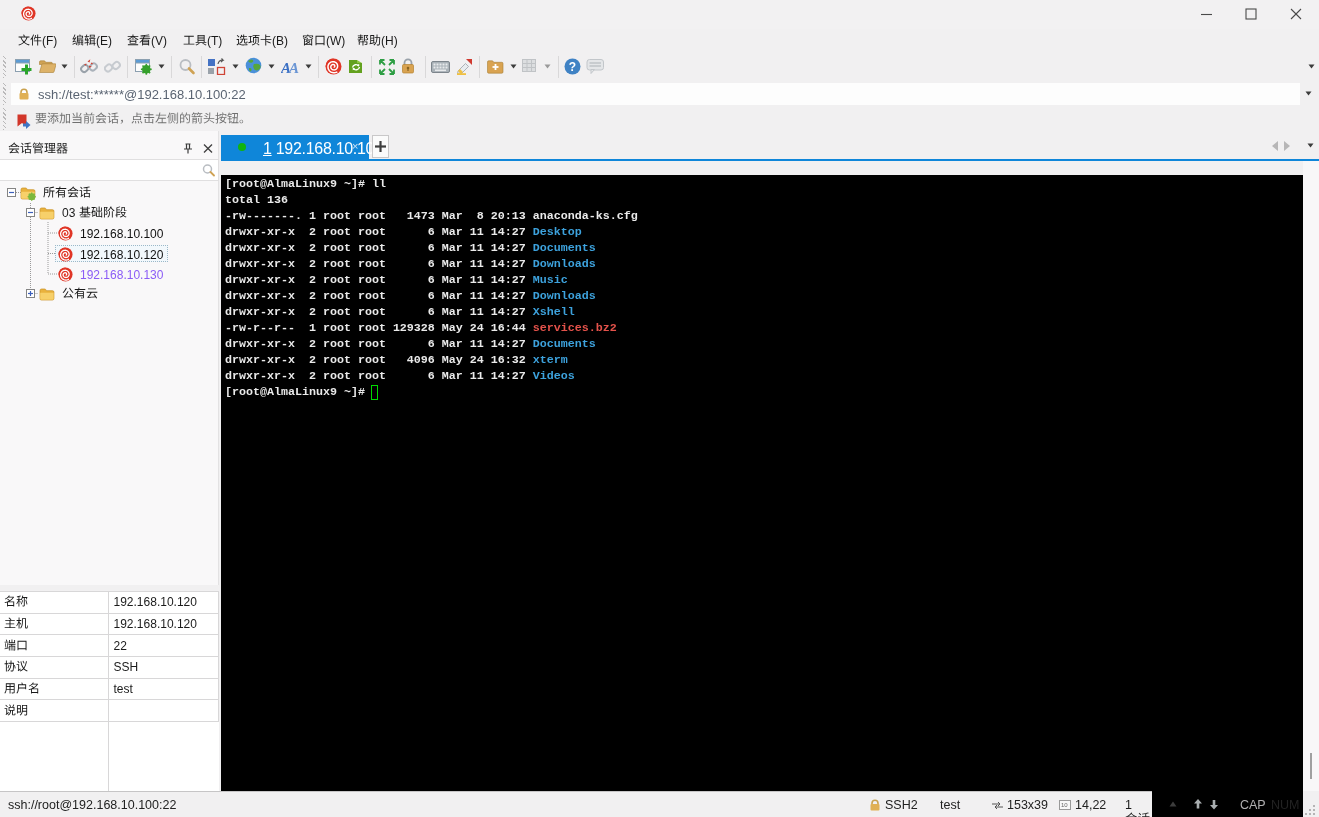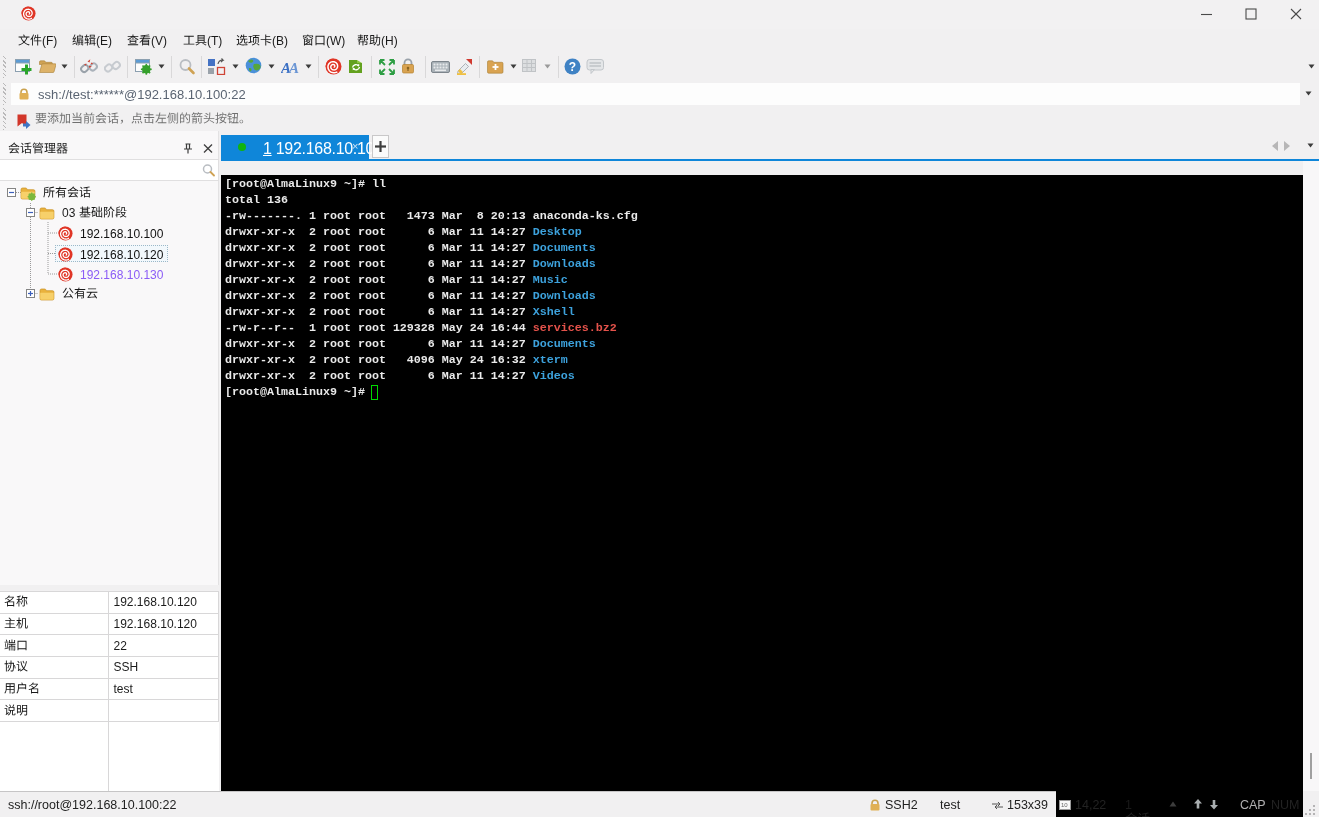--- a/index.html
+++ b/index.html
@@ -8,21 +8,21 @@
 #title{left:0;top:0;width:1319px;height:29px;background:#f2f1f2}
 #menu{left:0;top:29px;width:1319px;height:24px}
 #tools{left:0;top:53px;width:1319px;height:28px}
 #addr{left:0;top:81px;width:1319px;height:26px}
 #info{left:0;top:107px;width:1319px;height:24px}
 #lpanel{left:0;top:131px;width:219px;height:660px;background:#f9f8f9;border-right:1px solid #e3e2e3}
 #tabbar{left:221px;top:131px;width:1098px;height:28px}
 #tabline{left:221px;top:159px;width:1098px;height:2px;background:#0f86d9}
 #term{left:221px;top:175px;width:1082px;height:799px;background:#000;overflow:hidden}
 #sbar{left:1303px;top:161px;width:16px;height:630px;background:#f8f7f8}
-#status{left:0;top:791px;width:1056px;height:26px;background:#f1f0f1;border-top:1px solid #c6c5c6}
+#status{left:0;top:791px;width:1152px;height:26px;background:#f1f0f1;border-top:1px solid #c6c5c6}
 .sep{width:1px;height:22px;background:#d9d8d9;display:inline-block}
 pre{font-family:"Liberation Mono",monospace;font-weight:bold;font-size:11.67px;line-height:16px;color:#eaeaea}
 .d{color:#3da2dd}.r{color:#e4524b}
 .grip{position:absolute;left:3px;width:3px;background-image:repeating-linear-gradient(45deg,#b9b8b9 0 1px,transparent 1px 3px)}
 .mi{display:inline-block;color:#1a1a1a;font-size:12px}
 table.pg{border-collapse:collapse;width:219px;background:#fff}
 table.pg td{border:1px solid #d8d7d8;border-left:none;height:21.7px;font-size:12px;color:#1b1b1b;padding:0 0 0 4px;vertical-align:middle}
 table.pg td+td{padding-left:5px}
 </style></head><body>
 <div id="title" class="ab">

